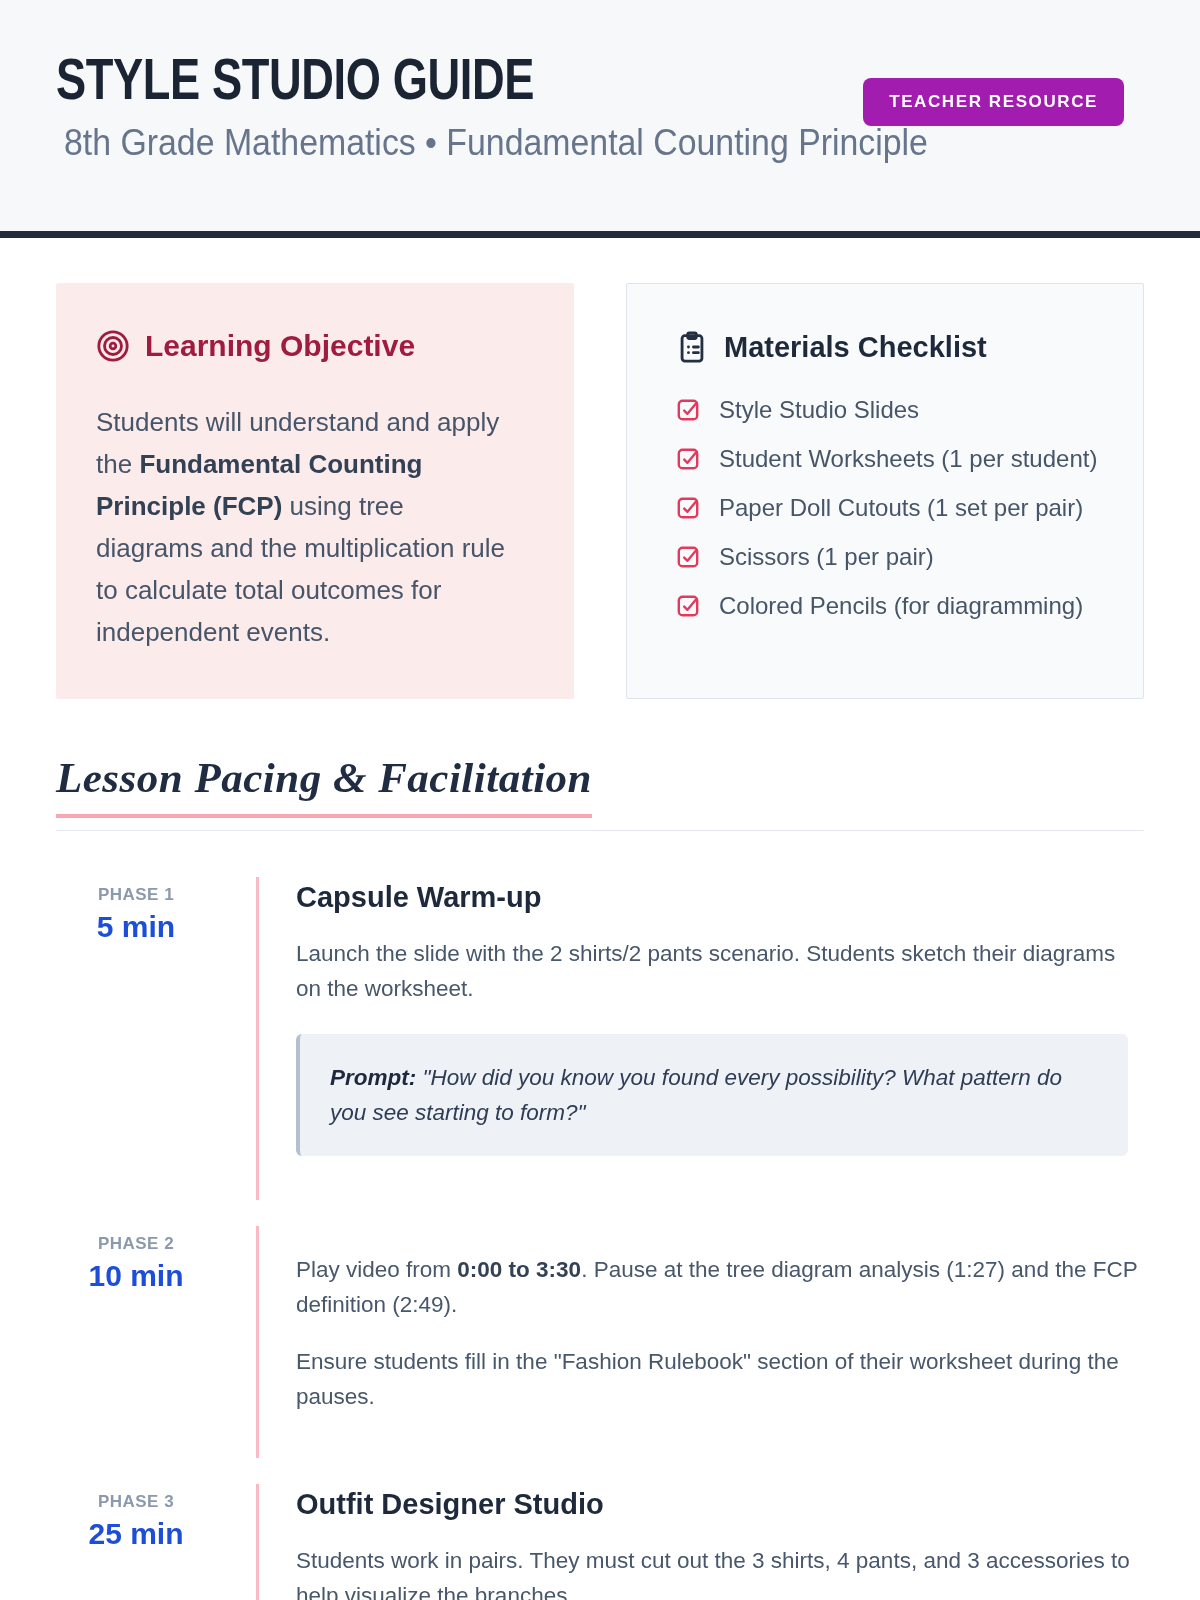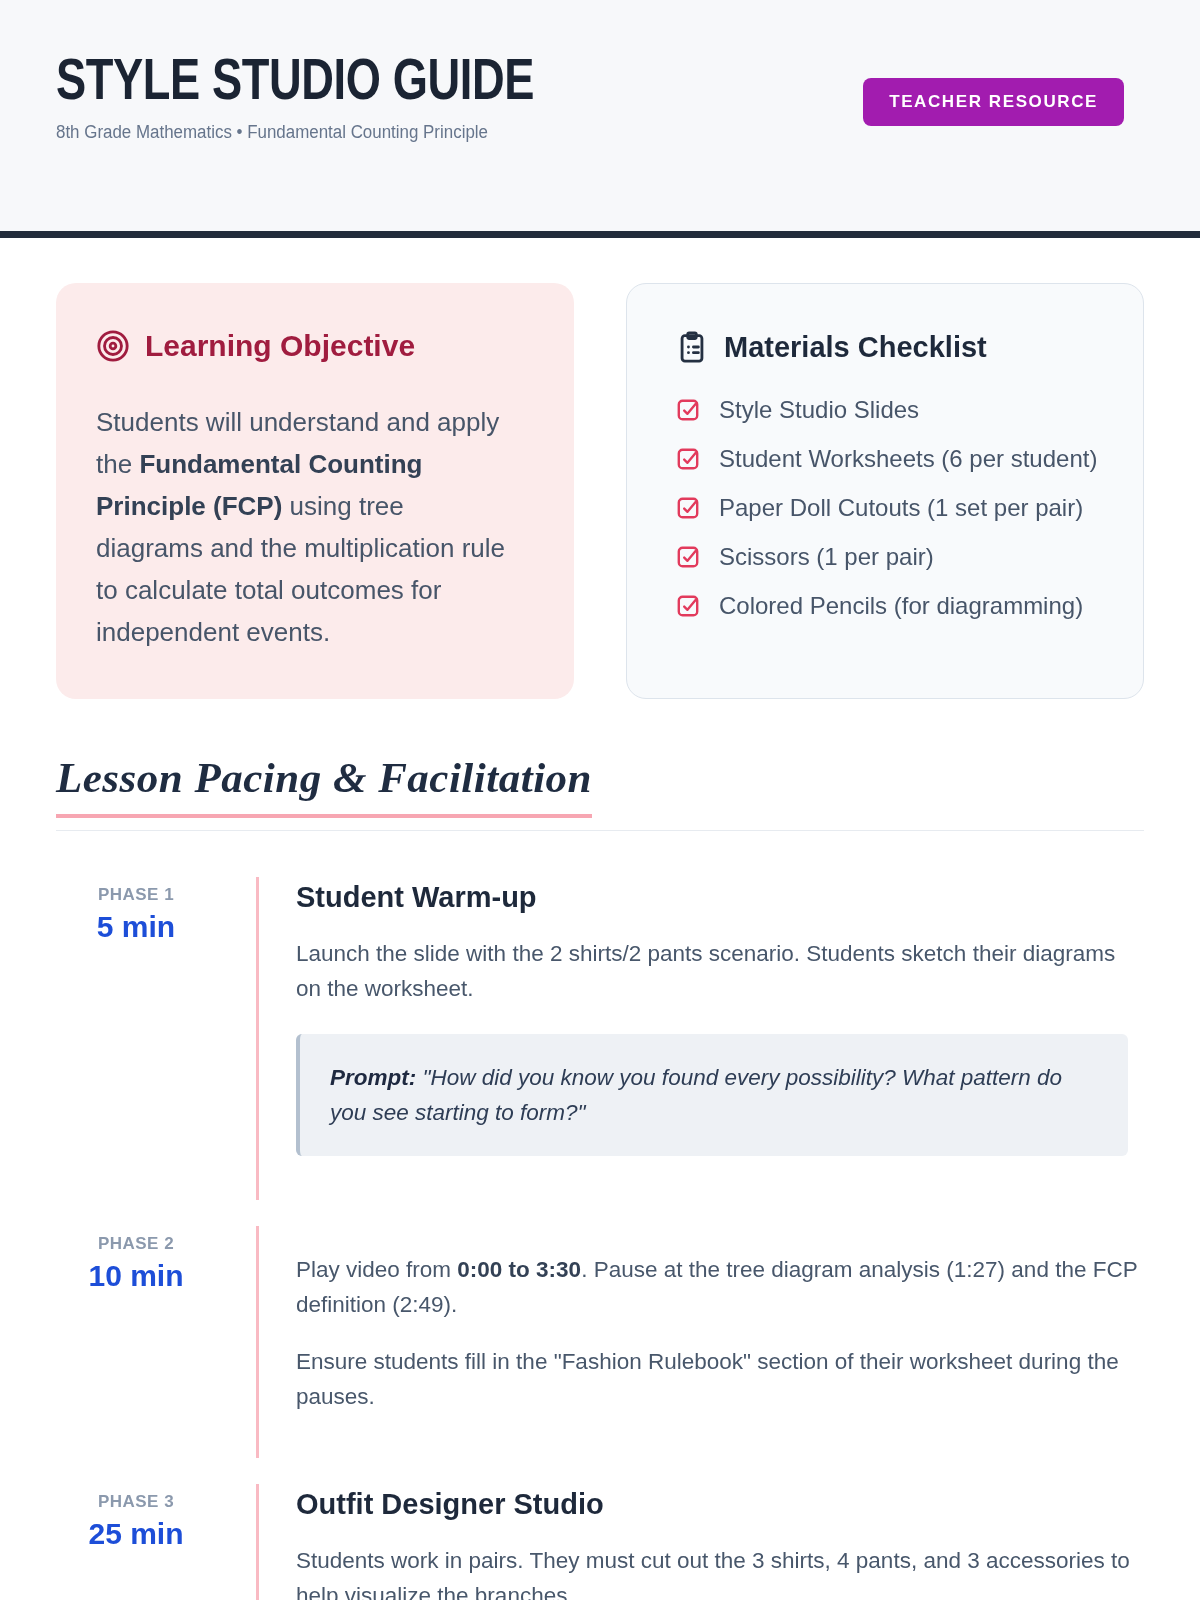--- a/index.html
+++ b/index.html
@@ -23,23 +23,24 @@
     font-size: 58px;
     line-height: 1.0;
     font-weight: 700;
     color: #1b2433;
     white-space: nowrap;
   }
   .condense-78 { display: inline-block; transform: scaleX(0.78); transform-origin: 0 50%; letter-spacing: -0.5px; }
   .condense-94 { display: inline-block; transform: scaleX(0.94); transform-origin: 0 50%; }
   .page-subtitle {
     margin-top: 14px;
-    font-size: 18px;
+    font-size: 36px;
     color: #66758c;
     white-space: nowrap;
+    margin-left: 8px;
   }
   .resource-badge {
     position: absolute;
     top: 78px;
     right: 76px;
     background: #a21caf;
     color: #ffffff;
     font-size: 17px;
     font-weight: 700;
     letter-spacing: 1.6px;
@@ -47,21 +48,21 @@
     border-radius: 8px;
   }
   
   .content { padding: 0 56px; }
   .cards-row {
     margin-top: 45px;
     display: grid;
     grid-template-columns: 1fr 1fr;
     gap: 52px;
   }
-  .card { border-radius: 20px; padding: 46px 40px; }
+  .card { border-radius: 2px; padding: 46px 40px; }
   .card-objective { background: #fcebeb; }
   .card-materials { background: #f8fafc; border: 1px solid #dde4ec; padding-left: 48px; }
   .card-title-row { display: flex; align-items: center; gap: 15px; }
   .card-objective .card-title { font-size: 30px; font-weight: 700; color: #a01c3f; }
   .card-materials .card-title { font-size: 29px; font-weight: 700; color: #1e293b; }
   .objective-text {
     margin-top: 38px;
     font-size: 26px;
     line-height: 42px;
     color: #475569;
@@ -195,21 +196,21 @@
           </span>
           <span>Style Studio Slides</span>
         </li>
         <li>
           <span class="icon">
             <svg width="26" height="26" viewBox="0 0 24 24" fill="none" stroke="#e23a5c" stroke-width="2.2" stroke-linecap="round" stroke-linejoin="round">
               <rect x="3.5" y="3.5" width="17" height="17" rx="3.5"></rect>
                 <path d="m8.5 12.5 3 3 7.5-9"></path>
             </svg>
           </span>
-          <span>Student Worksheets (6 per student)</span>
+          <span>Student Worksheets (1 per student)</span>
         </li>
         <li>
           <span class="icon">
             <svg width="26" height="26" viewBox="0 0 24 24" fill="none" stroke="#e23a5c" stroke-width="2.2" stroke-linecap="round" stroke-linejoin="round">
               <rect x="3.5" y="3.5" width="17" height="17" rx="3.5"></rect>
                 <path d="m8.5 12.5 3 3 7.5-9"></path>
             </svg>
           </span>
           <span>Paper Doll Cutouts (1 set per pair)</span>
         </li>
@@ -242,21 +243,21 @@
   </div>
 
   <div class="phases">
 
     <div class="phase">
       <div class="phase-meta">
         <div class="phase-label">PHASE 1</div>
         <div class="phase-duration">5 min</div>
       </div>
       <div class="phase-body">
-        <h3 class="phase-title">Student Warm-up</h3>
+        <h3 class="phase-title">Capsule Warm-up</h3>
         <p class="phase-text">Launch the slide with the 2 shirts/2 pants scenario. Students sketch their diagrams on the worksheet.</p>
         <div class="prompt-box">
           <p class="prompt-text"><strong>Prompt:</strong> <span>"How did you know you found every possibility? What pattern do you see starting to form?"</span></p>
         </div>
       </div>
     </div>
 
     <div class="phase">
       <div class="phase-meta">
         <div class="phase-label">PHASE 2</div>

